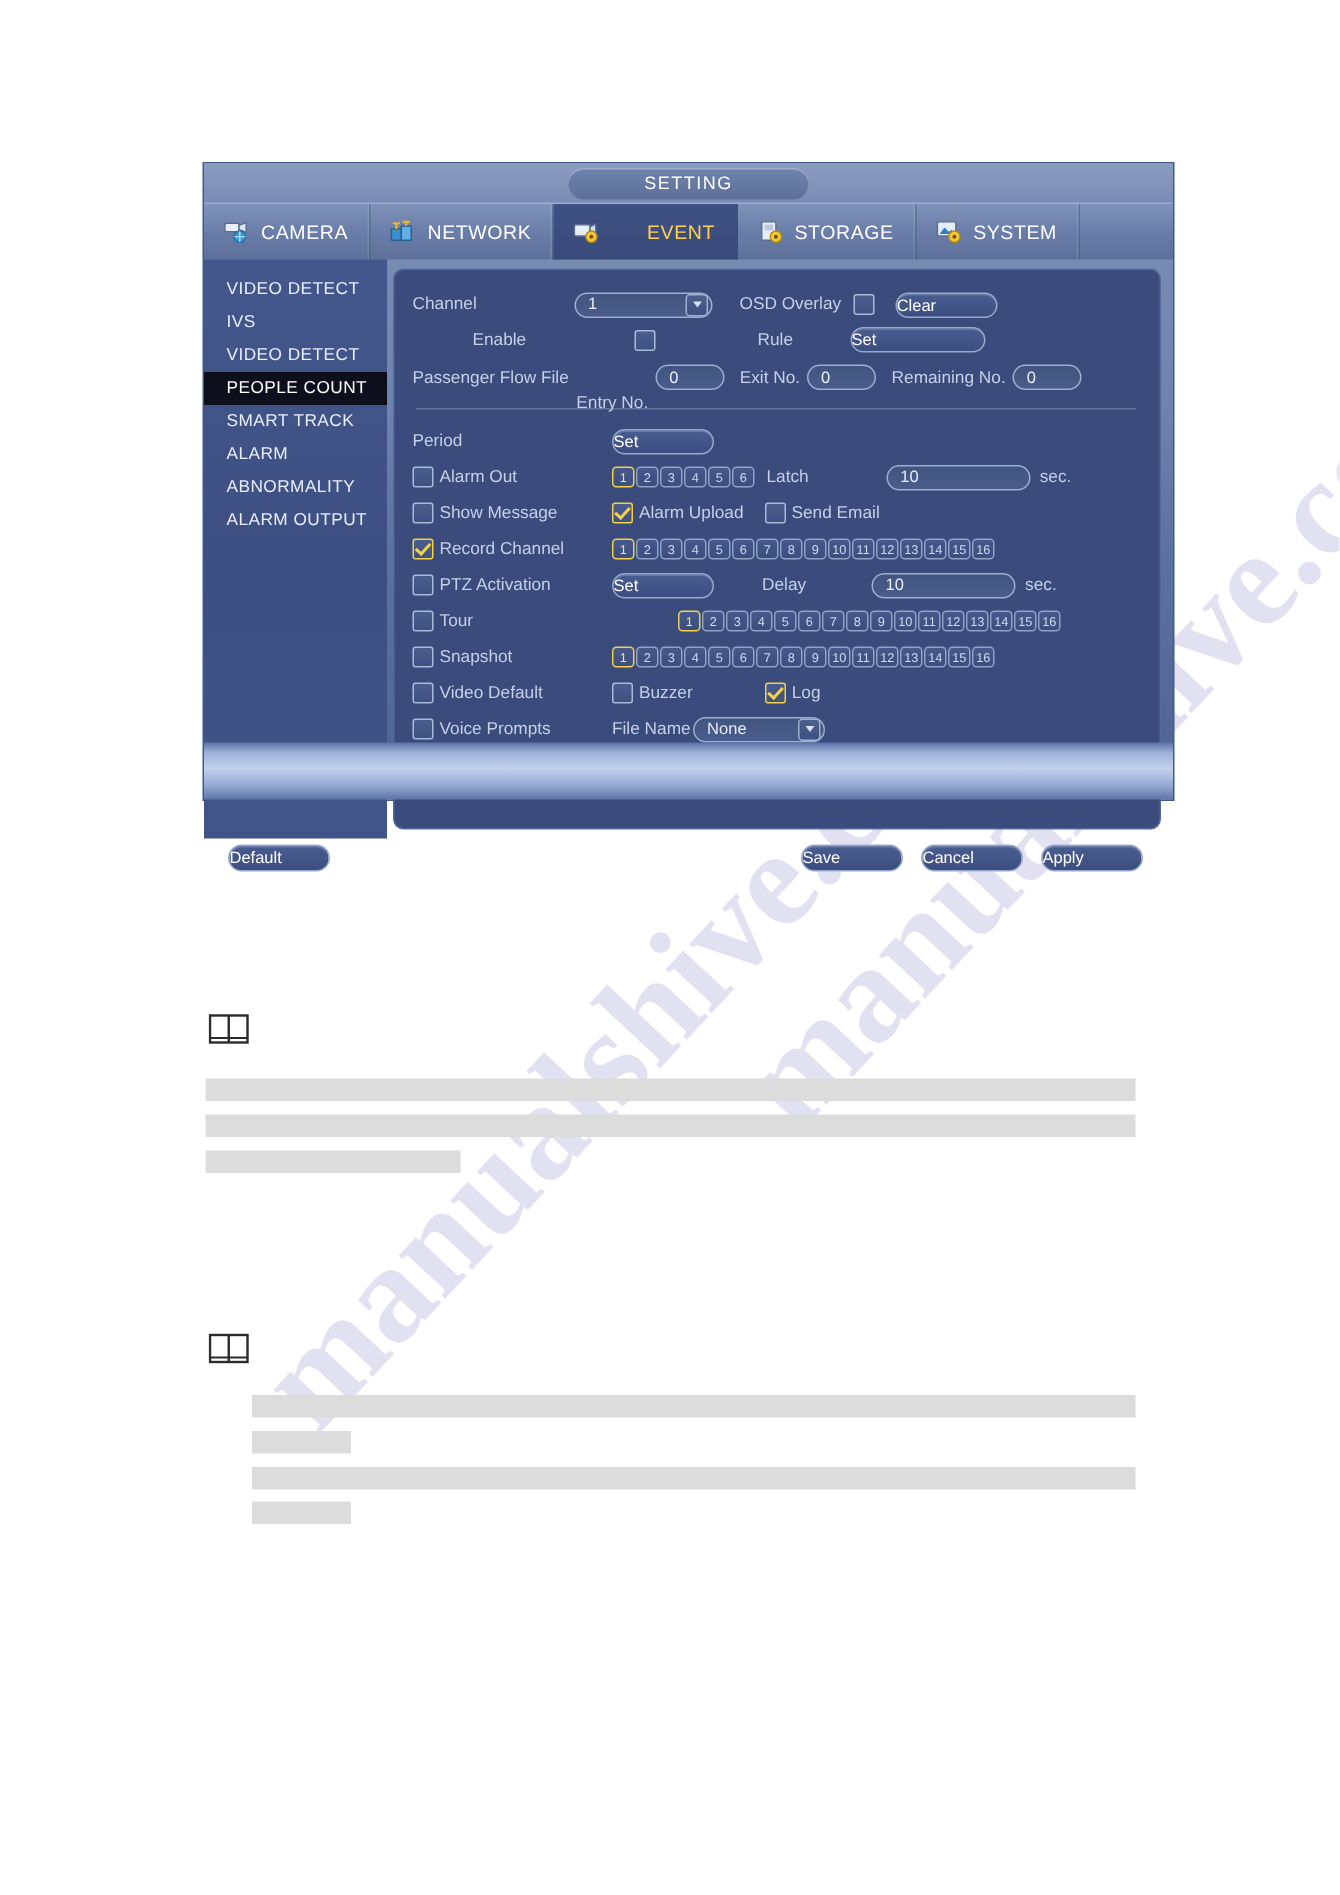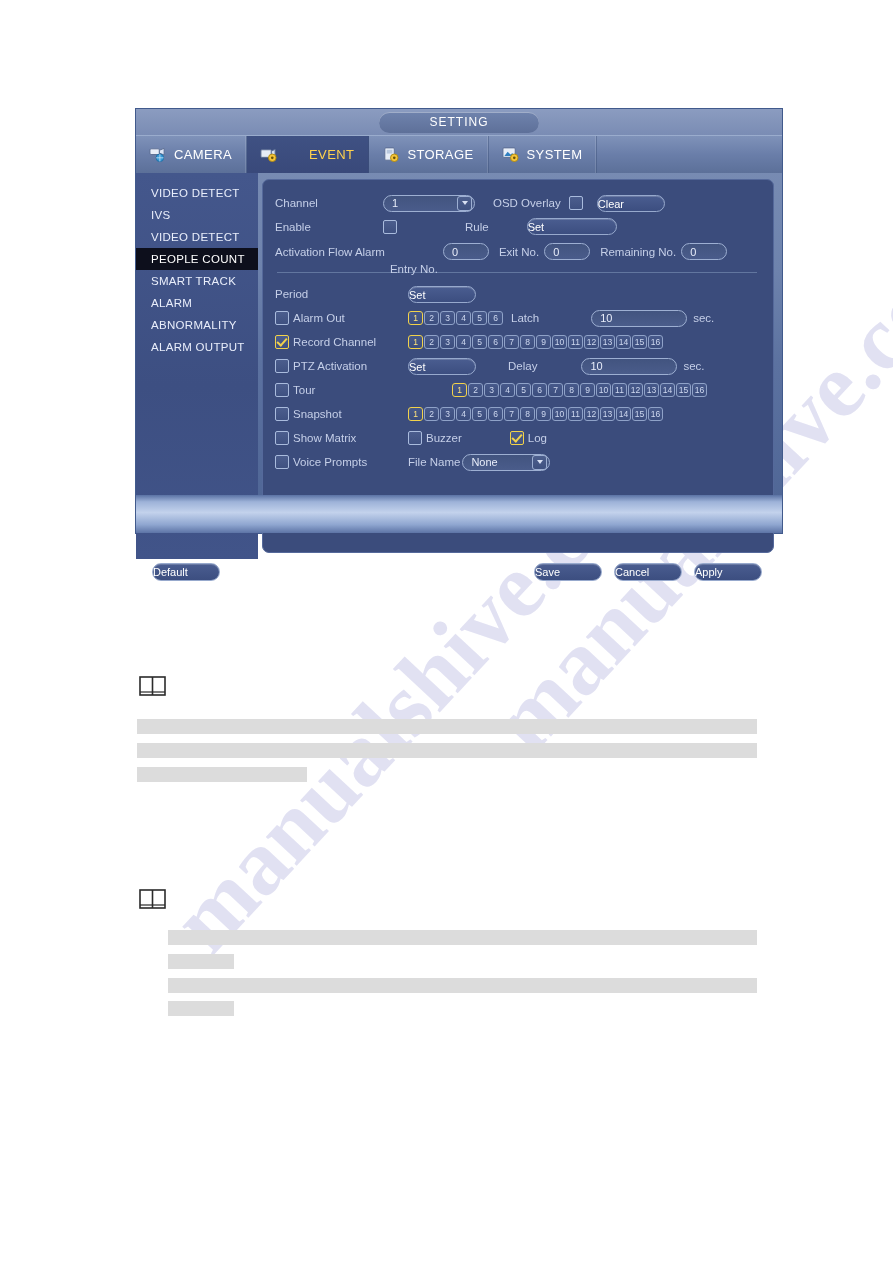--- a/index.html
+++ b/index.html
@@ -357,20 +357,31 @@
       <div class="tab">
         <span class="tab-ico">
           <svg viewBox="0 0 20 18" width="19" height="17">
             <rect x="2" y="3" width="10" height="6" rx="1.2" fill="#e9eef8" stroke="#5a6c92"></rect>
             <path d="M12 4.5 L17 2.5 L17 9.5 L12 7.5 Z" fill="#dde5f4" stroke="#5a6c92"></path>
             <circle cx="12.5" cy="12.5" r="4" fill="#3a9bd9" stroke="#1f6ea5"></circle>
             <path d="M8.6 12.5h7.8M12.5 8.6v7.8" stroke="#cde6f7" stroke-width="0.8"></path>
           </svg>
         </span>
         <span>CAMERA</span>
+      </div>
+      <div class="tab">
+        <span class="tab-ico">
+          <svg viewBox="0 0 20 18" width="19" height="17">
+            <rect x="2" y="7" width="7" height="8" fill="#3f8fd0" stroke="#28608f"></rect>
+            <rect x="9" y="5" width="7" height="10" fill="#63aee4" stroke="#28608f"></rect>
+            <path d="M5.5 7V3M12.5 5V2" stroke="#f0b429" stroke-width="1.5"></path>
+            <path d="M3 3h5M10 2h5" stroke="#f0b429" stroke-width="1.5"></path>
+          </svg>
+        </span>
+        <span>NETWORK</span>
       </div>
       <div class="tab active">
         <span class="tab-ico">
           <svg viewBox="0 0 20 18" width="19" height="17">
             <rect x="2" y="4" width="11" height="8" rx="1" fill="#e7edf7" stroke="#5a6c92"></rect>
             <path d="M13 5.5 L17 3.5 L17 10 L13 8.5 Z" fill="#d6e0f0" stroke="#5a6c92"></path>
             <circle cx="14" cy="12.5" r="4" fill="#f5c53b" stroke="#b08a12"></circle>
             <circle cx="14" cy="12.5" r="1.4" fill="#6b5307"></circle>
           </svg>
         </span>
@@ -423,28 +434,28 @@
             <span class="caret">
                 <i></i>
               </span>
           </span>
           <span class="lbl" style="margin-left:18px;">OSD Overlay</span>
           <span class="cb" id="cb-osd" style="margin-left:8px;"></span>
           <span class="pillbtn" style="width:68px;margin-left:14px;">Clear</span>
         </div>
 
         <div class="row" style="height:25px;">
-          <span class="lbl" style="width:108px;">Enable</span>
+          <span class="lbl" style="width:108px;margin-left:40px;">Enable</span>
           <span class="cb" id="cb-enable"></span>
           <span class="lbl" style="margin-left:68px;">Rule</span>
           <span class="pillbtn" style="width:90px;margin-left:38px;">Set</span>
         </div>
 
         <div class="row" style="height:25px;">
-          <span class="lbl">Activation Flow Alarm</span>
+          <span class="lbl">Passenger Flow File</span>
           <span class="lbl" style="margin-left:5px;margin-top:34px;">Entry No.</span>
           <span class="field" style="width:46px;margin-left:5px;">0</span>
           <span class="lbl" style="margin-left:10px;">Exit No.</span>
           <span class="field" style="width:46px;margin-left:5px;">0</span>
           <span class="lbl" style="margin-left:10px;">Remaining No.</span>
           <span class="field" style="width:46px;margin-left:5px;">0</span>
         </div>
 
         <div class="divider"></div>
 
@@ -464,20 +475,34 @@
               <span class="chip">3</span>
               <span class="chip">4</span>
               <span class="chip">5</span>
               <span class="chip">6</span>
             </span>
           <span class="lbl" style="margin-left:8px;">Latch</span>
           <span class="field" style="width:96px;margin-left:52px;">10</span>
           <span class="lbl" style="margin-left:6px;">sec.</span>
         </div>
 
+        <div class="row" style="height:24px;">
+          <span class="cbwrap" style="width:133px;">
+            <span class="cb" id="cb-showmsg"></span>
+            <span class="lbl">Show Message</span>
+          </span>
+          <span class="cbwrap">
+            <span class="cb checked" id="cb-upload"></span>
+            <span class="lbl">Alarm Upload</span>
+          </span>
+          <span class="cbwrap" style="margin-left:14px;">
+            <span class="cb" id="cb-email"></span>
+            <span class="lbl">Send Email</span>
+          </span>
+        </div>
 
         <div class="row" style="height:24px;">
           <span class="cbwrap" style="width:133px;">
             <span class="cb checked" id="cb-record"></span>
             <span class="lbl">Record Channel</span>
           </span>
           <span class="chips" id="chips-record">
               <span class="chip on">1</span>
               <span class="chip">2</span>
               <span class="chip">3</span>
@@ -554,21 +579,21 @@
               <span class="chip">13</span>
               <span class="chip">14</span>
               <span class="chip">15</span>
               <span class="chip">16</span>
             </span>
         </div>
 
         <div class="row" style="height:24px;">
           <span class="cbwrap" style="width:133px;">
             <span class="cb" id="cb-matrix"></span>
-            <span class="lbl">Show Matrix</span>
+            <span class="lbl">Video Default</span>
           </span>
           <span class="cbwrap">
             <span class="cb" id="cb-buzzer"></span>
             <span class="lbl">Buzzer</span>
           </span>
           <span class="cbwrap" style="margin-left:48px;">
             <span class="cb checked" id="cb-log"></span>
             <span class="lbl">Log</span>
           </span>
         </div>

